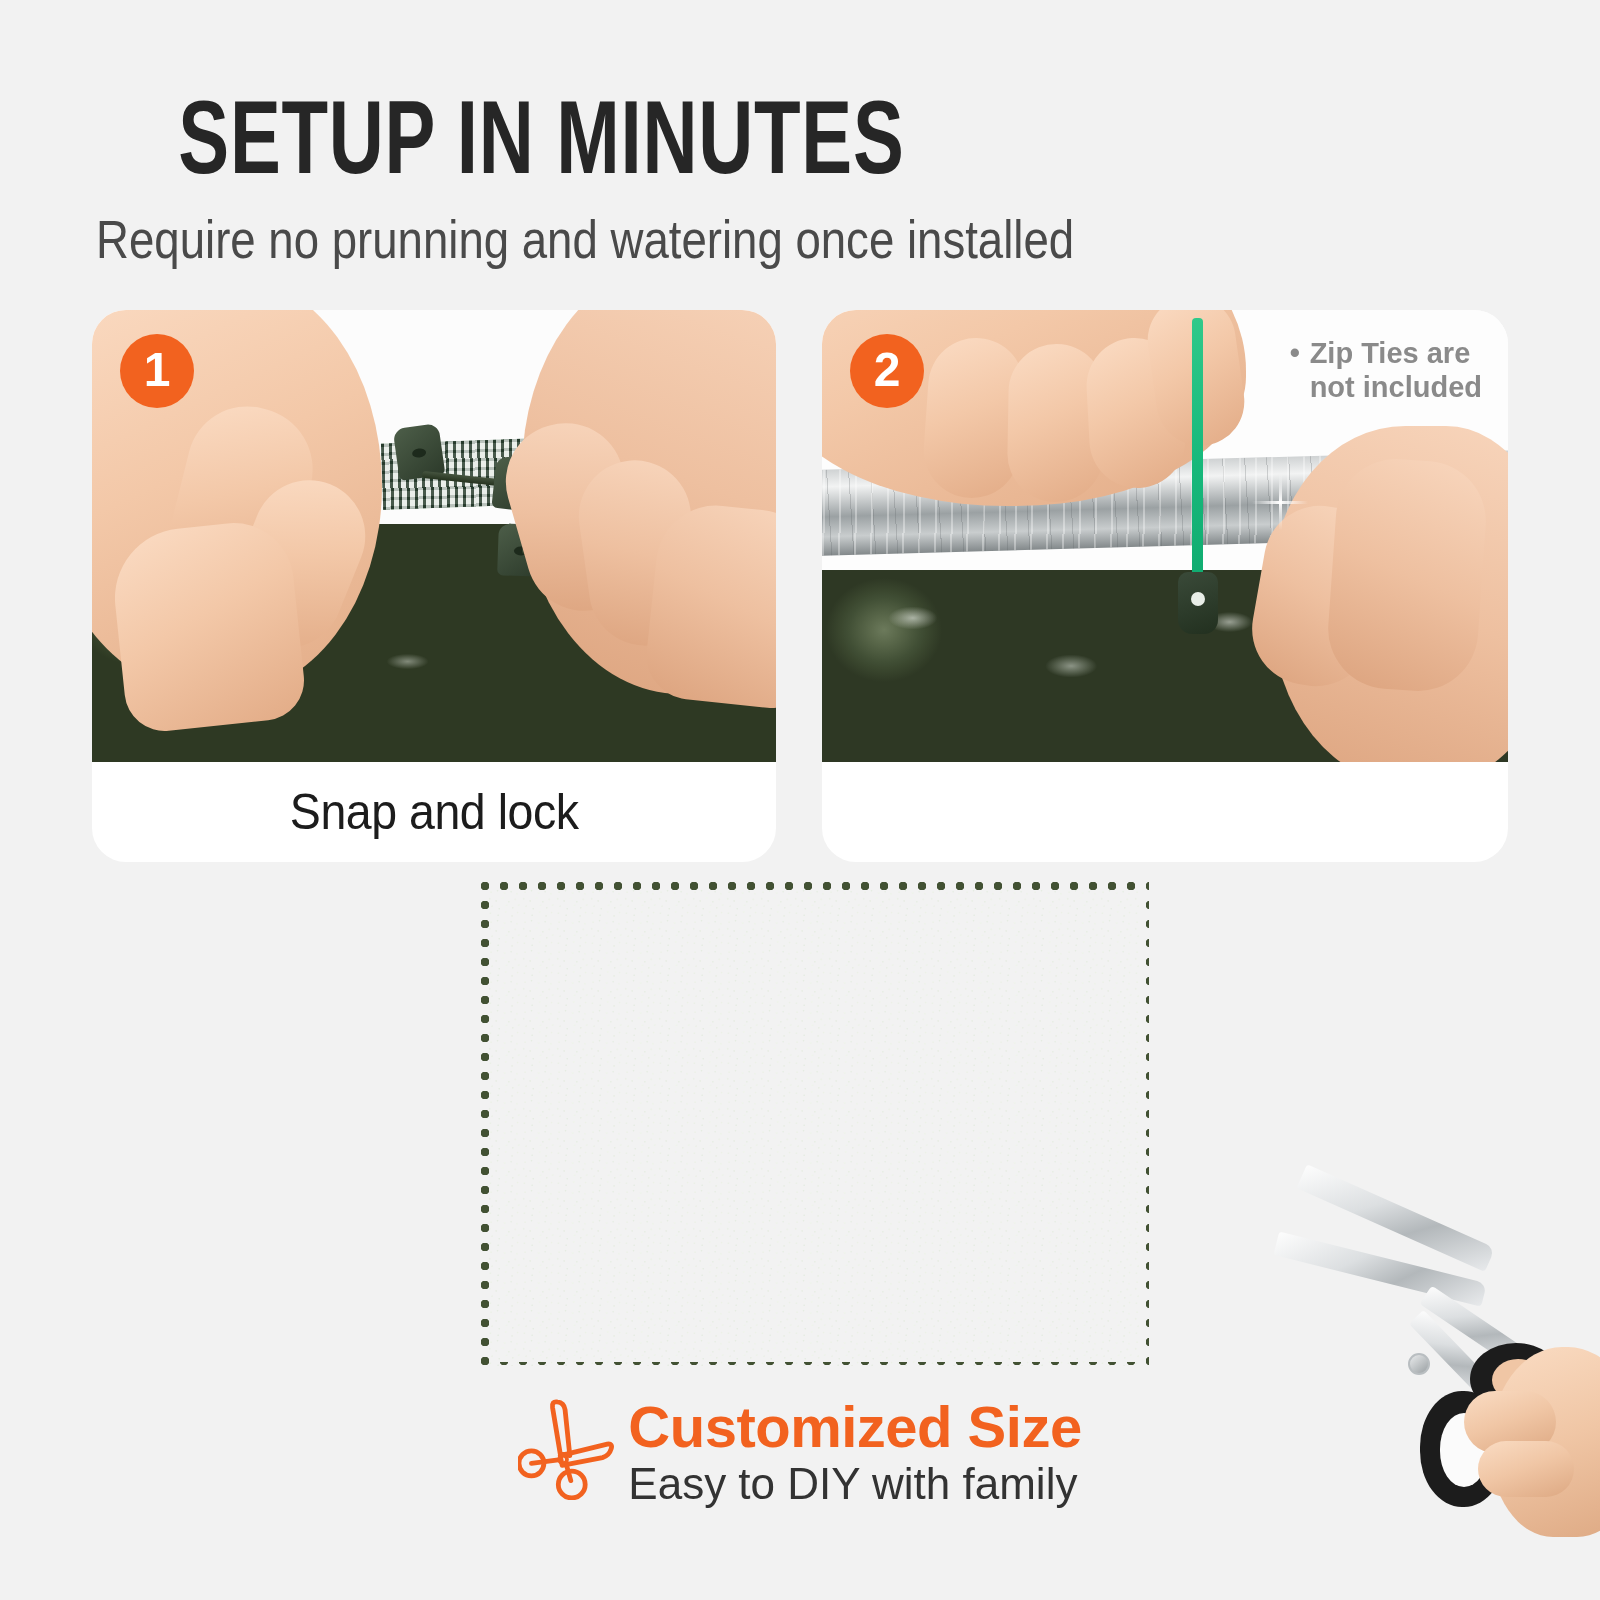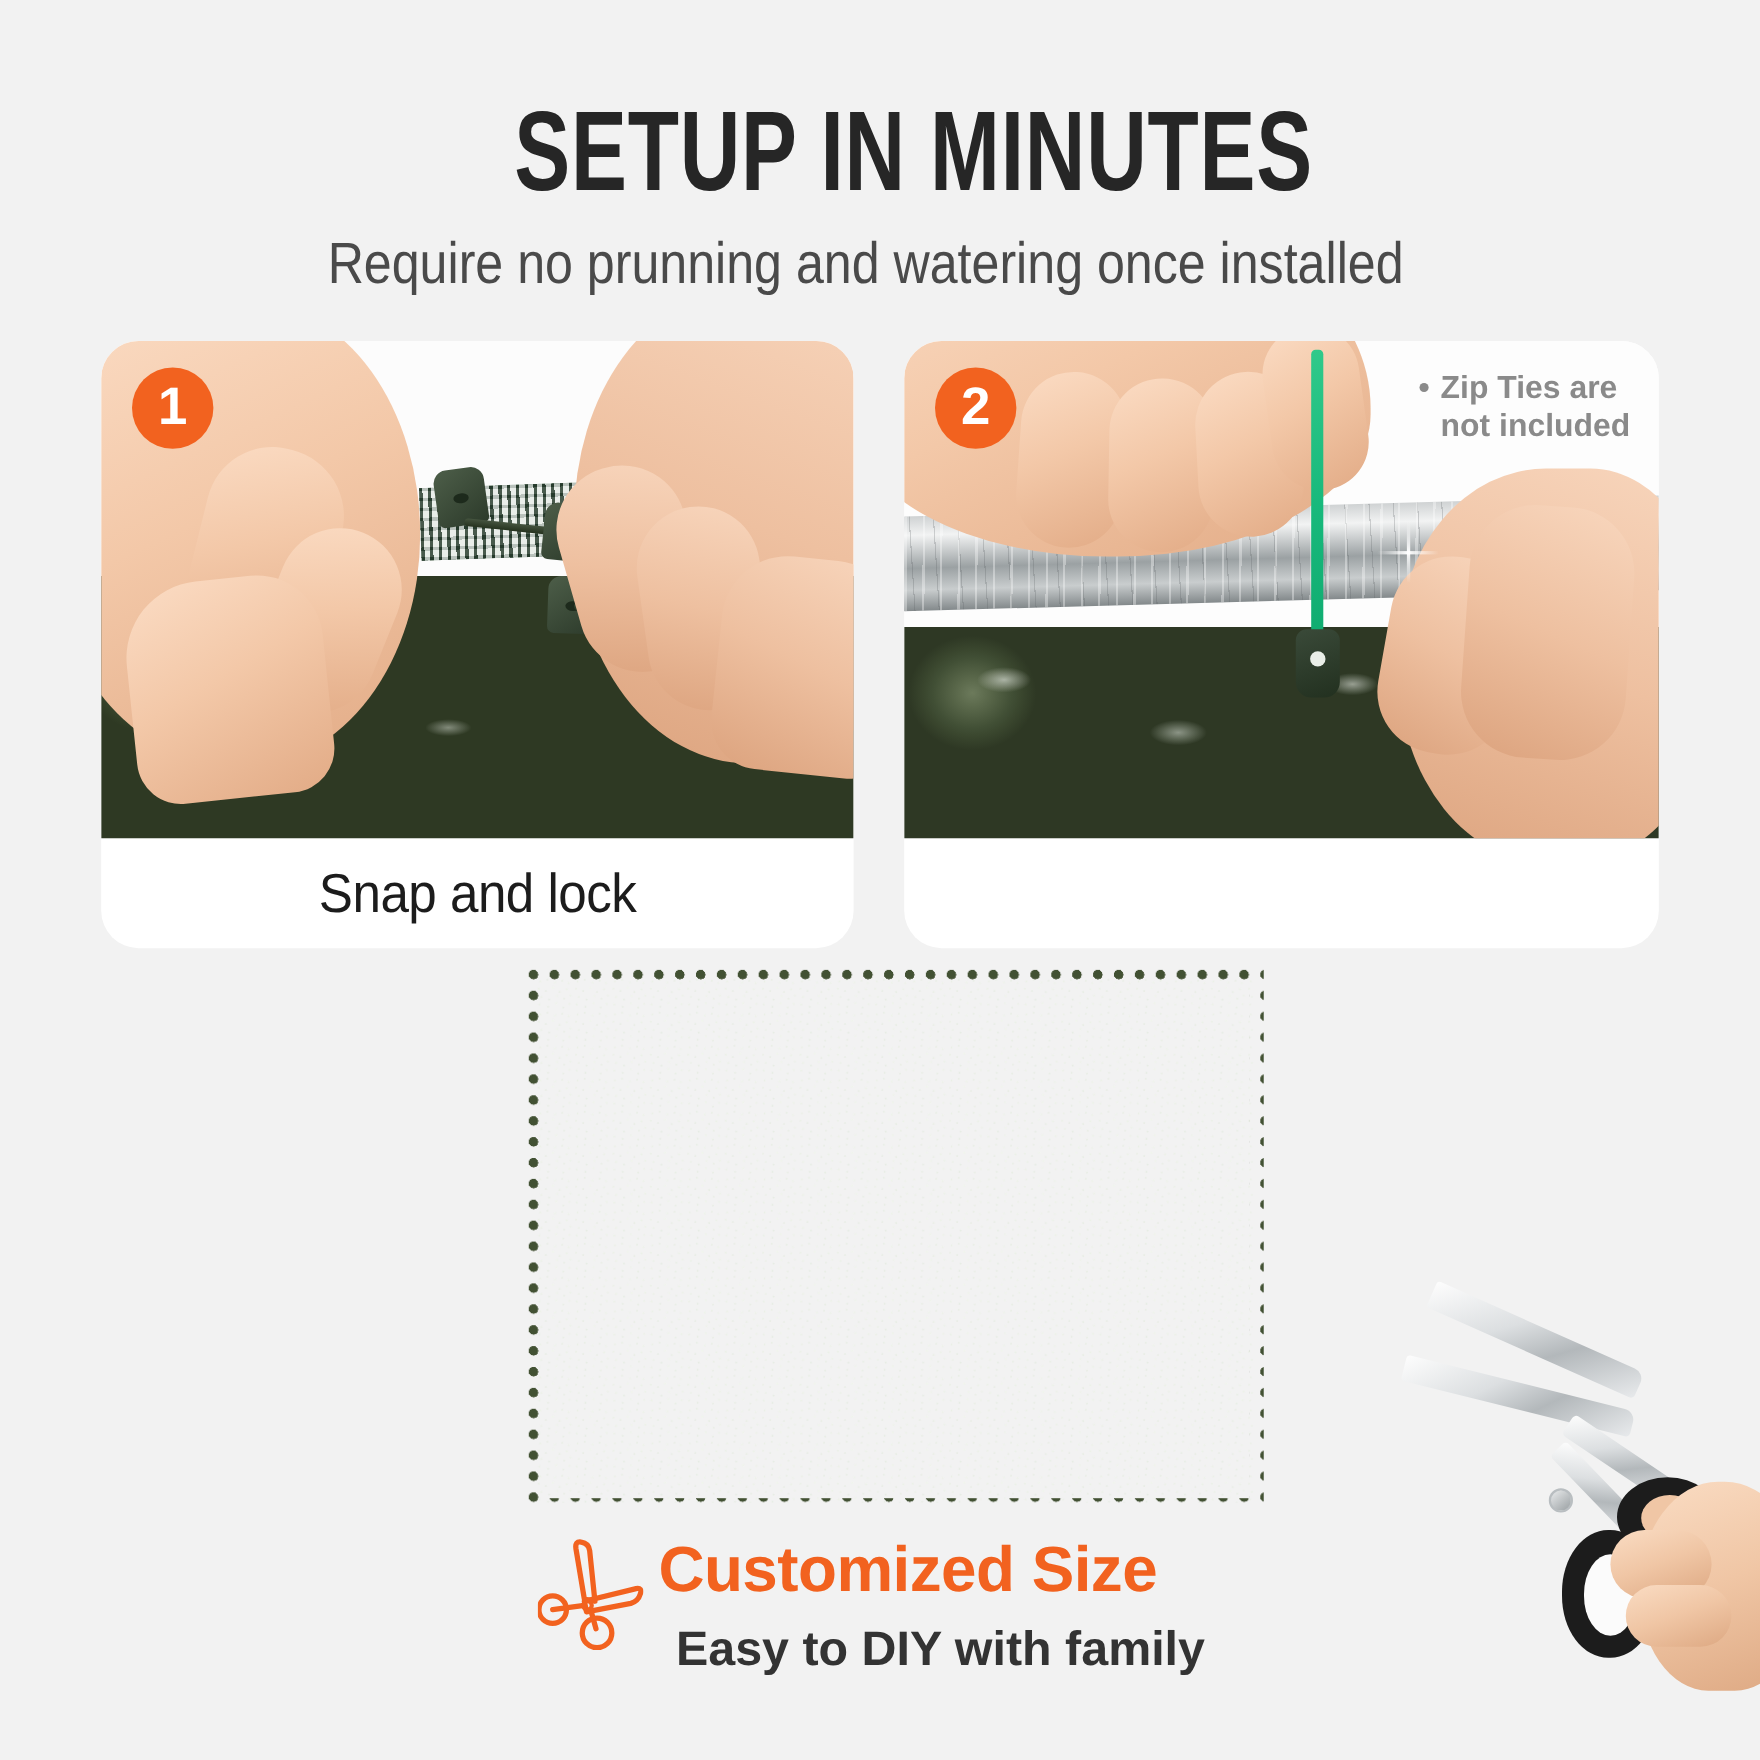--- a/index.html
+++ b/index.html
@@ -5,21 +5,21 @@
   html,body{margin:0;padding:0;}
   body{
     width:1600px;height:1600px;
     background:#f2f2f2;
     font-family:"Liberation Sans", sans-serif;
     overflow:hidden;
     position:relative;
   }
 
   
-  .header{position:absolute;left:0;top:0;width:1372px;text-align:right;}
+  .header{position:absolute;left:0;top:0;width:1372px;text-align:left;}
   .headline{
     margin:0;
     font-family:"Liberation Sans", sans-serif;
     font-weight:bold;
     font-size:103px;
     line-height:103px;
     letter-spacing:1px;
     color:#262626;
     transform:scaleX(0.74);
     transform-origin:center top;
@@ -273,21 +273,21 @@
     position:absolute;left:0;top:1396px;width:1600px;
     display:flex;align-items:flex-start;justify-content:center;
   }
   #scissors-icon{width:96px;height:104px;flex:0 0 auto;margin-right:14px;}
   .feature-text{display:flex;flex-direction:column;justify-content:center;}
   .feature-title{
     font-size:58px;font-weight:bold;color:#f2621f;line-height:62px;
     letter-spacing:-0.5px;margin:0;
   }
   .feature-sub{
-    font-size:44px;color:#333333;line-height:52px;margin:16px;font-weight:bold;
+    font-size:44px;color:#333333;line-height:52px;margin:0;font-weight:normal;
   }
 </style>
 </head>
 <body>
 
 <div class="header">
   <h1 class="headline">SETUP IN MINUTES</h1>
   <p class="subhead">Require no prunning and watering once installed</p>
 </div>
 

